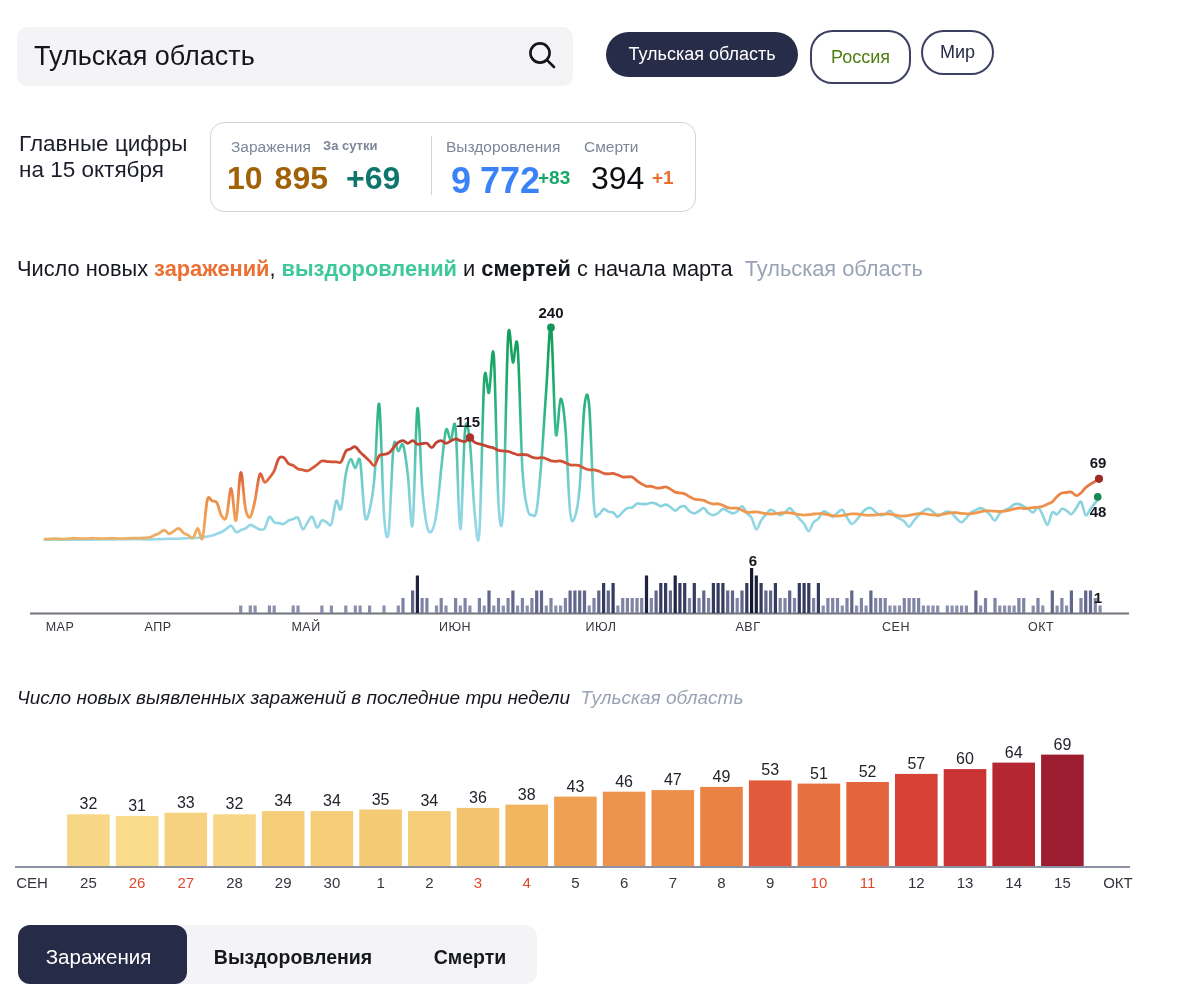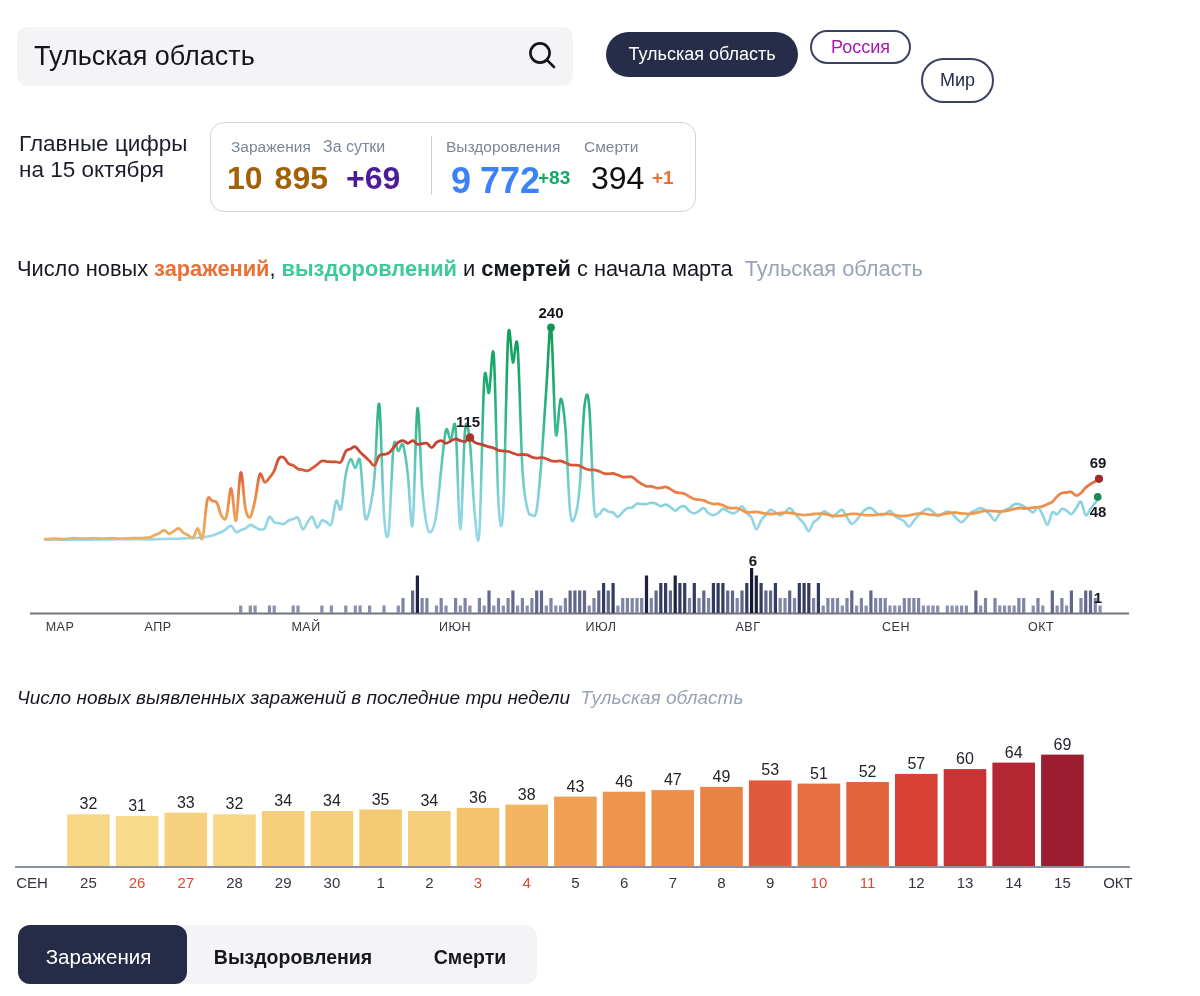--- a/index.html
+++ b/index.html
@@ -6,32 +6,32 @@
 .abs { position:absolute; }
 </style></head>
 <body>
 <div class="abs" style="left:17px;top:27px;width:556px;height:59px;background:#f4f4f6;border-radius:10px;"></div>
 <div class="abs" style="left:34px;top:41px;font-size:27px;color:#15161a;">Тульская область</div>
 <svg class="abs" style="left:525px;top:38px" width="36" height="36" viewBox="0 0 36 36">
     <circle cx="15" cy="15" r="9.6" fill="none" stroke="#14151a" stroke-width="2.6"></circle>
     <line x1="21.8" y1="21.8" x2="29" y2="29" stroke="#14151a" stroke-width="2.6" stroke-linecap="round"></line>
   </svg>
 <div class="abs" style="left:606px;top:32px;width:192px;height:45px;background:#272c49;border-radius:22.5px;color:#fff;font-size:18px;display:flex;align-items:center;justify-content:center;">Тульская область</div>
-<div class="abs" style="left:810px;top:30px;width:101px;height:34px;border:2px solid #3c4163;border-radius:22.5px;color:#a21caf;font-size:18px;display:flex;align-items:center;justify-content:center;">Россия</div>
-<div class="abs" style="left:921px;top:30px;width:73px;height:45px;border:2px solid #3c4163;border-radius:22.5px;color:#262b47;font-size:18px;display:flex;align-items:center;justify-content:center;margin-top:28px;">Мир</div>
+<div class="abs" style="left:810px;top:30px;width:101px;height:54px;border:2px solid #3c4163;border-radius:22.5px;color:#4d7c0f;font-size:18px;display:flex;align-items:center;justify-content:center;">Россия</div>
+<div class="abs" style="left:921px;top:30px;width:73px;height:45px;border:2px solid #3c4163;border-radius:22.5px;color:#262b47;font-size:18px;display:flex;align-items:center;justify-content:center;">Мир</div>
 
 <div class="abs" style="left:19px;top:130.5px;font-size:22.5px;line-height:26.5px;color:#1c1f2b;">Главные цифры<br>на 15 октября</div>
 <div class="abs" style="left:210px;top:122px;width:486px;height:90px;border:1px solid #ced3de;border-radius:14px;"></div>
 <div class="abs" style="left:431px;top:136px;width:1px;height:59px;background:#cdd2dc;"></div>
 <div class="abs" style="left:231px;top:137.5px;font-size:15.5px;color:#7d8698;">Заражения</div>
-<div class="abs" style="left:323px;top:137.5px;font-size:16px;color:#7d8698;">За сутки</div>
+<div class="abs" style="left:323px;top:137.5px;font-size:13px;color:#7d8698;font-weight:bold;">За сутки</div>
 <div class="abs" style="left:446px;top:137.5px;font-size:15.5px;color:#7d8698;">Выздоровления</div>
 <div class="abs" style="left:584px;top:137.5px;font-size:15.5px;color:#7d8698;">Смерти</div>
 <div class="abs" style="left:227px;top:159.5px;font-size:32px;font-weight:bold;color:#a16207;">10<span style="padding-left:12px"></span>895</div>
-<div class="abs" style="left:346px;top:159.5px;font-size:32px;font-weight:bold;color:#4c1d95;">+69</div>
+<div class="abs" style="left:346px;top:159.5px;font-size:32px;font-weight:bold;color:#0f766e;">+69</div>
 <div class="abs" style="left:451px;top:159.5px;font-size:36px;font-weight:bold;color:#3b82f6;">9<span style="padding-left:9px"></span>772</div>
 <div class="abs" style="left:538px;top:166.5px;font-size:19px;font-weight:bold;color:#14a765;">+83</div>
 <div class="abs" style="left:591px;top:159.5px;font-size:32px;font-weight:normal;color:#0c0d10;">394</div>
 <div class="abs" style="left:652px;top:166.5px;font-size:19px;font-weight:bold;color:#ed6f30;">+1</div>
 
 <div class="abs" style="left:17px;top:256px;font-size:21.8px;line-height:26px;color:#16181f;">Число новых <b style="color:#ec7034">заражений</b>, <b style="color:#3fc89c">выздоровлений</b> и <b>смертей</b> с начала марта&nbsp; <span style="color:#9aa3b5">Тульская область</span></div>
 
 <svg width="1200" height="365" viewBox="0 280 1200 365" style="position:absolute;left:0;top:280px">
 <defs>
 <linearGradient id="gi" gradientUnits="userSpaceOnUse" x1="0" y1="540" x2="0" y2="430">

